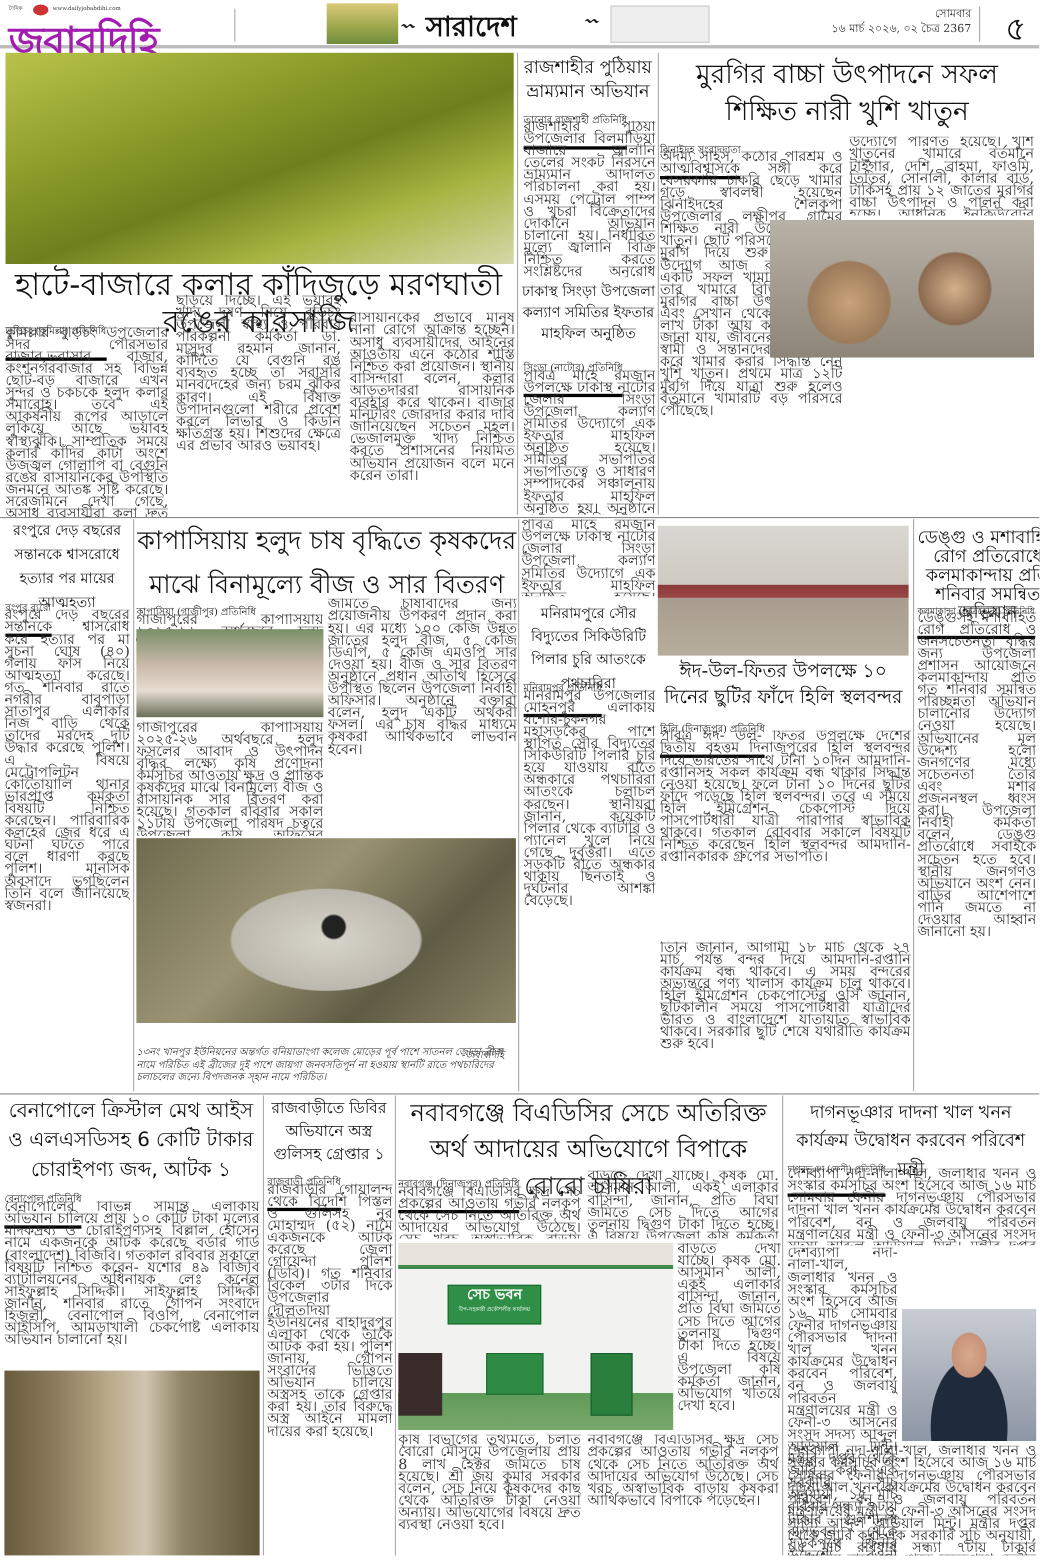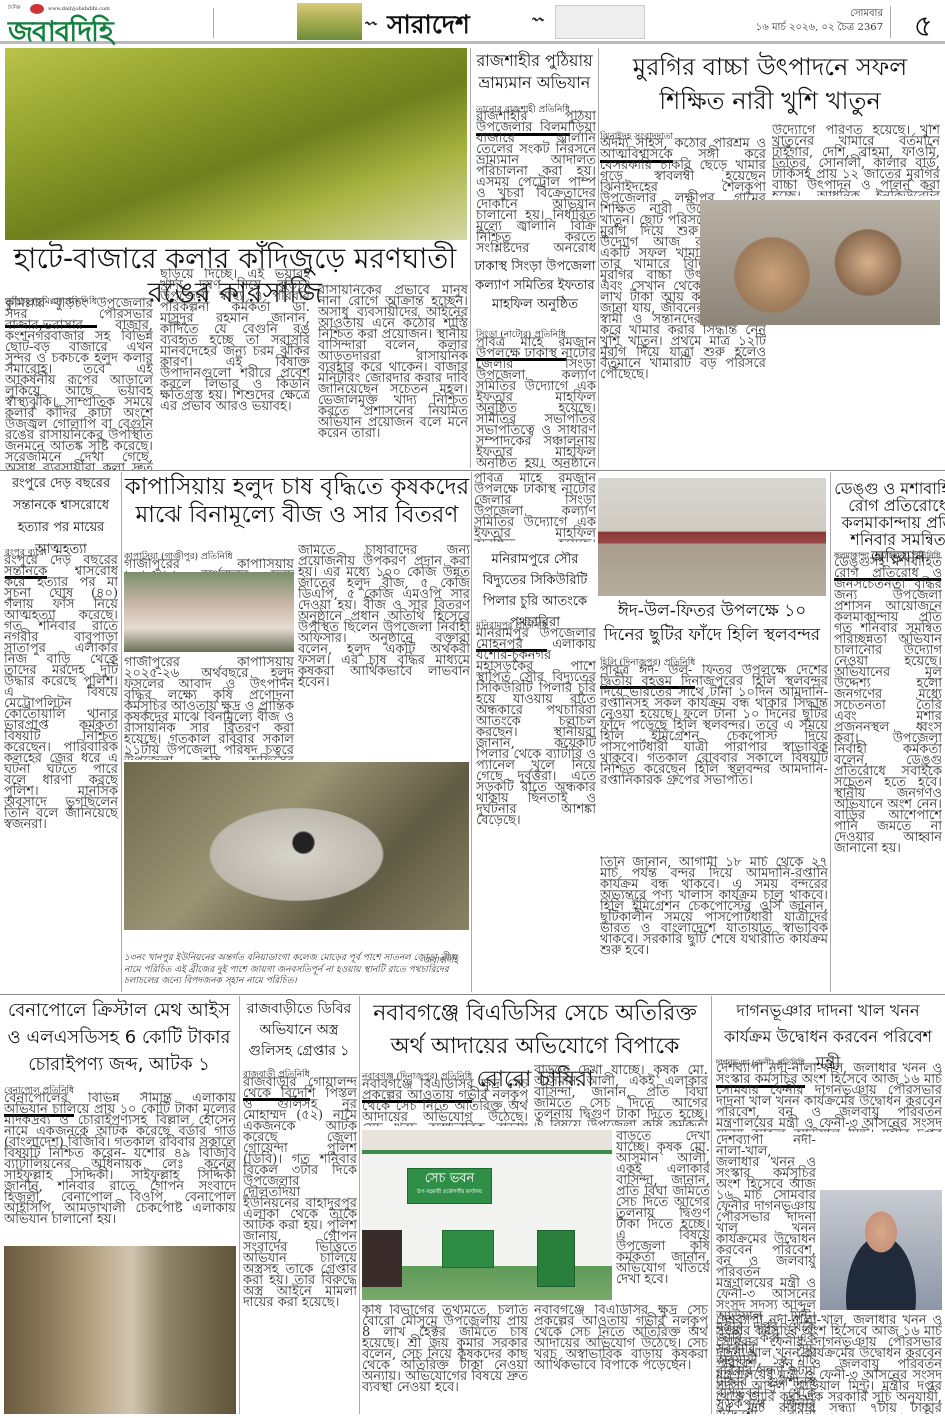--- a/index.html
+++ b/index.html
@@ -1,21 +1,21 @@
 <!DOCTYPE html>
 <html><head>
 <meta charset="utf-8">
 <style>
   *{box-sizing:border-box;margin:0;padding:0}
   body{width:945px;height:1418px;background:#fff;font-family:"DejaVu Serif",serif;color:#222;overflow:hidden;position:relative}
   .abs{position:absolute}
   .hdr{left:0;top:0;width:945px;height:44px;border-bottom:3px solid #bbb}
   .logo{left:8px;top:4px;width:205px;height:38px}
   .logo .small{font-size:5px;color:#333;position:absolute;left:0;top:0}
-  .logo .name{font-size:28px;font-weight:bold;color:#15803d;position:absolute;left:0;top:6px;letter-spacing:-1px;font-family:"DejaVu Sans",sans-serif}
+  .logo .name{font-size:36px;font-weight:bold;color:#a21caf;position:absolute;left:0;top:6px;letter-spacing:-1px;font-family:"DejaVu Sans",sans-serif}
   .logo .emb{position:absolute;left:22px;top:0;width:14px;height:10px;border-radius:50%;background:#c33}
   .vsep{width:1px;background:#aaa}
   .section{left:297px;top:3px;width:392px;height:38px}
   .section .art1{position:absolute;left:0;top:0;width:65px;height:37px;background:linear-gradient(#d9c979,#9aa64a 60%,#6e8d3c)}
   .section .art2{position:absolute;left:258px;top:2px;width:90px;height:34px;background:#eee;border:1px solid #ccc}
   .section .title{position:absolute;left:90px;top:2px;font-size:25px;font-weight:bold;color:#111;font-family:"DejaVu Sans",sans-serif}
   .dateblock{right:62px;top:6px;text-align:right;font-size:10px;color:#333;line-height:14px}
   .pageno{right:12px;top:2px;font-size:30px;color:#111;font-family:"DejaVu Sans",sans-serif}
   .photo{overflow:hidden}
   .hl{font-family:"DejaVu Sans",sans-serif;color:#111;text-align:center;line-height:1.22}
@@ -77,21 +77,21 @@
 <div class="abs photo" style="left:700px;top:200px;width:240px;height:125px;background:radial-gradient(circle at 30% 60%,#c9a27a 0,#9c7a5a 20%,transparent 21%),radial-gradient(circle at 70% 50%,#d6b08b 0,#8b6b50 18%,transparent 19%),linear-gradient(#b8b1a6,#8e8579)"></div>
 
 <div class="abs rule-h" style="left:0;top:470px;width:945px"></div>
 
 <div class="abs hl" style="left:0;top:472px;width:122px;font-size:13px;line-height:22px">রংপুরে দেড় বছরের সন্তানকে শ্বাসরোধে হত্যার পর মায়ের আত্মহত্যা</div>
 <div class="abs" style="left:5px;top:540px"><span class="by">রংপুর ব্যুরো</span></div>
 <div class="abs body" style="left:4px;top:554px;width:114px;height:440px">রংপুরে দেড় বছরের সন্তানকে শ্বাসরোধ করে হত্যার পর মা সুচনা ঘোষ (৪০) গলায় ফাঁস নিয়ে আত্মহত্যা করেছে। গত শনিবার রাতে নগরীর বাবুপাড়া সাতাপুর এলাকার নিজ বাড়ি থেকে তাদের মরদেহ দুটি উদ্ধার করেছে পুলিশ। এ বিষয়ে মেট্রোপলিটন কোতোয়ালি থানার ভারপ্রাপ্ত কর্মকর্তা বিষয়টি নিশ্চিত করেছেন। পারিবারিক কলহের জের ধরে এ ঘটনা ঘটতে পারে বলে ধারণা করছে পুলিশ। মানসিক অবসাদে ভুগছিলেন তিনি বলে জানিয়েছে স্বজনরা।</div>
 
 <div class="abs rule-v" style="left:121px;top:472px;height:520px"></div>
 
-<div class="abs hl" style="left:122px;top:472px;width:350px;font-size:23px;line-height:28px">কাপাসিয়ায় হলুদ চাষ বৃদ্ধিতে কৃষকদের মাঝে বিনামূল্যে বীজ ও সার বিতরণ</div>
+<div class="abs hl" style="left:122px;top:472px;width:350px;font-size:23px;line-height:40px">কাপাসিয়ায় হলুদ চাষ বৃদ্ধিতে কৃষকদের মাঝে বিনামূল্যে বীজ ও সার বিতরণ</div>
 <div class="abs" style="left:124px;top:544px"><span class="by">কাপাসিয়া (গাজীপুর) প্রতিনিধি</span></div>
 <div class="abs body" style="left:124px;top:558px;width:170px;height:66px">গাজীপুরের কাপাসিয়ায় ২০২৫-২৬ অর্থবছরে হলুদ ফসলের আবাদ ও উৎপাদন বৃদ্ধির লক্ষ্যে কৃষি প্রণোদনা কর্মসূচির আওতায় ক্ষুদ্র ও প্রান্তিক কৃষকদের মাঝে বিনামূল্যে বীজ ও রাসায়নিক সার বিতরণ করা হয়েছে। গতকাল রবিবার সকাল ১১টায় উপজেলা পরিষদ চত্বরে উপজেলা কৃষি অফিসের আয়োজনে এই প্রণোদনা কার্যক্রম অনুষ্ঠিত হয়। এতে নির্বাচিত প্রান্তিক কৃষকদের প্রত্যেককে ২০ শতক</div>
 <div class="abs photo" style="left:124px;top:572px;width:170px;height:80px;background:linear-gradient(#7a8f6a,#c9b8a8 40%,#e6dcd0 70%,#6a6f59)"></div>
 <div class="abs body" style="left:124px;top:656px;width:170px;height:104px">গাজীপুরের কাপাসিয়ায় ২০২৫-২৬ অর্থবছরে হলুদ ফসলের আবাদ ও উৎপাদন বৃদ্ধির লক্ষ্যে কৃষি প্রণোদনা কর্মসূচির আওতায় ক্ষুদ্র ও প্রান্তিক কৃষকদের মাঝে বিনামূল্যে বীজ ও রাসায়নিক সার বিতরণ করা হয়েছে। গতকাল রবিবার সকাল ১১টায় উপজেলা পরিষদ চত্বরে উপজেলা কৃষি অফিসের আয়োজনে এই প্রণোদনা কার্যক্রম অনুষ্ঠিত হয়। এতে নির্বাচিত প্রান্তিক কৃষকদের প্রত্যেককে ২০ শতক</div>
 <div class="abs body" style="left:298px;top:544px;width:172px;height:216px">জমিতে চাষাবাদের জন্য প্রয়োজনীয় উপকরণ প্রদান করা হয়। এর মধ্যে ১০০ কেজি উন্নত জাতের হলুদ বীজ, ৫ কেজি ডিএপি, ৫ কেজি এমওপি সার দেওয়া হয়। বীজ ও সার বিতরণ অনুষ্ঠানে প্রধান অতিথি হিসেবে উপস্থিত ছিলেন উপজেলা নির্বাহী অফিসার। অনুষ্ঠানে বক্তারা বলেন, হলুদ একটি অর্থকরী ফসল। এর চাষ বৃদ্ধির মাধ্যমে কৃষকরা আর্থিকভাবে লাভবান হবেন।</div>
 
 <div class="abs photo" style="left:124px;top:762px;width:345px;height:168px;background:radial-gradient(circle at 52% 48%,#222 0,#222 5%,transparent 6%),radial-gradient(ellipse at 50% 55%,#d7d4cb 0,#bdb8ad 35%,transparent 36%),linear-gradient(135deg,#6e6a4e,#9b9474 40%,#5f5b44 70%,#8a8466)"></div>
 <div class="abs caption" style="left:124px;top:952px;width:345px">১৩নং খানপুর ইউনিয়নের অন্তর্গত বনিয়াডাংগা কলেজ মোড়ের পূর্ব পাশে সাতনল জোড়া ব্রীজ নামে পরিচিত এই ব্রীজের দুই পাশে জায়গা জনবসতিপূর্ন না হওয়ায় স্থানটি রাতে পথচারিদের চলাচলের জন্যে বিপদজনক স্হান নামে পরিচিত।</div>
 <div class="abs caption" style="left:420px;top:955px">-জবাবদিহি</div>
 
@@ -129,21 +129,21 @@
 <div class="abs body" style="left:243px;top:1076px;width:114px;height:338px">রাজবাড়ীর গোয়ালন্দ থেকে বিদেশি পিস্তল ও গুলিসহ নুর মোহাম্মদ (৫২) নামে একজনকে আটক করেছে জেলা গোয়েন্দা পুলিশ (ডিবি)। গত শনিবার বিকেল ৩টার দিকে উপজেলার দৌলতদিয়া ইউনিয়নের বাহাদুরপুর এলাকা থেকে তাকে আটক করা হয়। পুলিশ জানায়, গোপন সংবাদের ভিত্তিতে অভিযান চালিয়ে অস্ত্রসহ তাকে গ্রেপ্তার করা হয়। তার বিরুদ্ধে অস্ত্র আইনে মামলা দায়ের করা হয়েছে।</div>
 
 <div class="abs rule-v" style="left:359px;top:996px;height:418px"></div>
 
 <div class="abs hl" style="left:360px;top:996px;width:350px;font-size:22px;line-height:33px">নবাবগঞ্জে বিএডিসির সেচে অতিরিক্ত অর্থ আদায়ের অভিযোগে বিপাকে বোরো চাষিরা</div>
 <div class="abs" style="left:362px;top:1064px"><span class="by">নবাবগঞ্জ (দিনাজপুর) প্রতিনিধি</span></div>
 <div class="abs body" style="left:362px;top:1078px;width:166px;height:48px">নবাবগঞ্জে বিএডিসির ক্ষুদ্র সেচ প্রকল্পের আওতায় গভীর নলকূপ থেকে সেচ নিতে অতিরিক্ত অর্থ আদায়ের অভিযোগ উঠেছে। সেচ খরচ অস্বাভাবিক বাড়ায় কৃষকরা আর্থিকভাবে বিপাকে পড়েছেন।</div>
 <div class="abs body" style="left:534px;top:1064px;width:174px;height:62px">বাড়তে দেখা যাচ্ছে। কৃষক মো. আসমান আলী, একই এলাকার বাসিন্দা, জানান, প্রতি বিঘা জমিতে সেচ দিতে আগের তুলনায় দ্বিগুণ টাকা দিতে হচ্ছে। এ বিষয়ে উপজেলা কৃষি কর্মকর্তা জানান, অভিযোগ খতিয়ে দেখা হবে।</div>
 <div class="abs photo" style="left:362px;top:1130px;width:250px;height:170px;background:linear-gradient(#e8e4dc 0,#e8e4dc 12%,#3d8a4a 12%,#3d8a4a 14%,#f2f2f0 14%,#f2f2f0 80%,#5e9b58 80%,#7aa86b 100%)">
   <div style="position:absolute;left:45px;top:38px;width:85px;height:36px;background:#2f8f46;border:1px solid #1d6a30;color:#fff;font-family:'DejaVu Sans',sans-serif;text-align:center">
-    <div style="font-size:13px;font-weight:normal;line-height:18px">সেচ ভবন</div>
+    <div style="font-size:13px;font-weight:bold;line-height:18px">সেচ ভবন</div>
     <div style="font-size:5px;line-height:8px">উপ-সহকারী প্রকৌশলীর কার্যালয়</div>
   </div>
   <div style="position:absolute;left:80px;top:100px;width:52px;height:38px;background:#2e8b43;border:1px solid #1f6b31"></div>
   <div style="position:absolute;left:175px;top:100px;width:38px;height:57px;background:#2a7f3d;border:1px solid #1c5e2c"></div>
   <div style="position:absolute;left:0;top:100px;width:40px;height:57px;background:#3a2c2a"></div>
 </div>
 <div class="abs body" style="left:616px;top:1130px;width:94px;height:170px">বাড়তে দেখা যাচ্ছে। কৃষক মো. আসমান আলী, একই এলাকার বাসিন্দা, জানান, প্রতি বিঘা জমিতে সেচ দিতে আগের তুলনায় দ্বিগুণ টাকা দিতে হচ্ছে। এ বিষয়ে উপজেলা কৃষি কর্মকর্তা জানান, অভিযোগ খতিয়ে দেখা হবে।</div>
 <div class="abs body" style="left:362px;top:1304px;width:166px;height:110px">কৃষি বিভাগের তথ্যমতে, চলতি বোরো মৌসুমে উপজেলায় প্রায় 8 লাখ হেক্টর জমিতে চাষ হয়েছে। শ্রী জয় কুমার সরকার বলেন, সেচ নিয়ে কৃষকদের কাছ থেকে অতিরিক্ত টাকা নেওয়া অন্যায়। অভিযোগের বিষয়ে দ্রুত ব্যবস্থা নেওয়া হবে।</div>
 <div class="abs body" style="left:534px;top:1304px;width:174px;height:110px">নবাবগঞ্জে বিএডিসির ক্ষুদ্র সেচ প্রকল্পের আওতায় গভীর নলকূপ থেকে সেচ নিতে অতিরিক্ত অর্থ আদায়ের অভিযোগ উঠেছে। সেচ খরচ অস্বাভাবিক বাড়ায় কৃষকরা আর্থিকভাবে বিপাকে পড়েছেন।</div>
 

